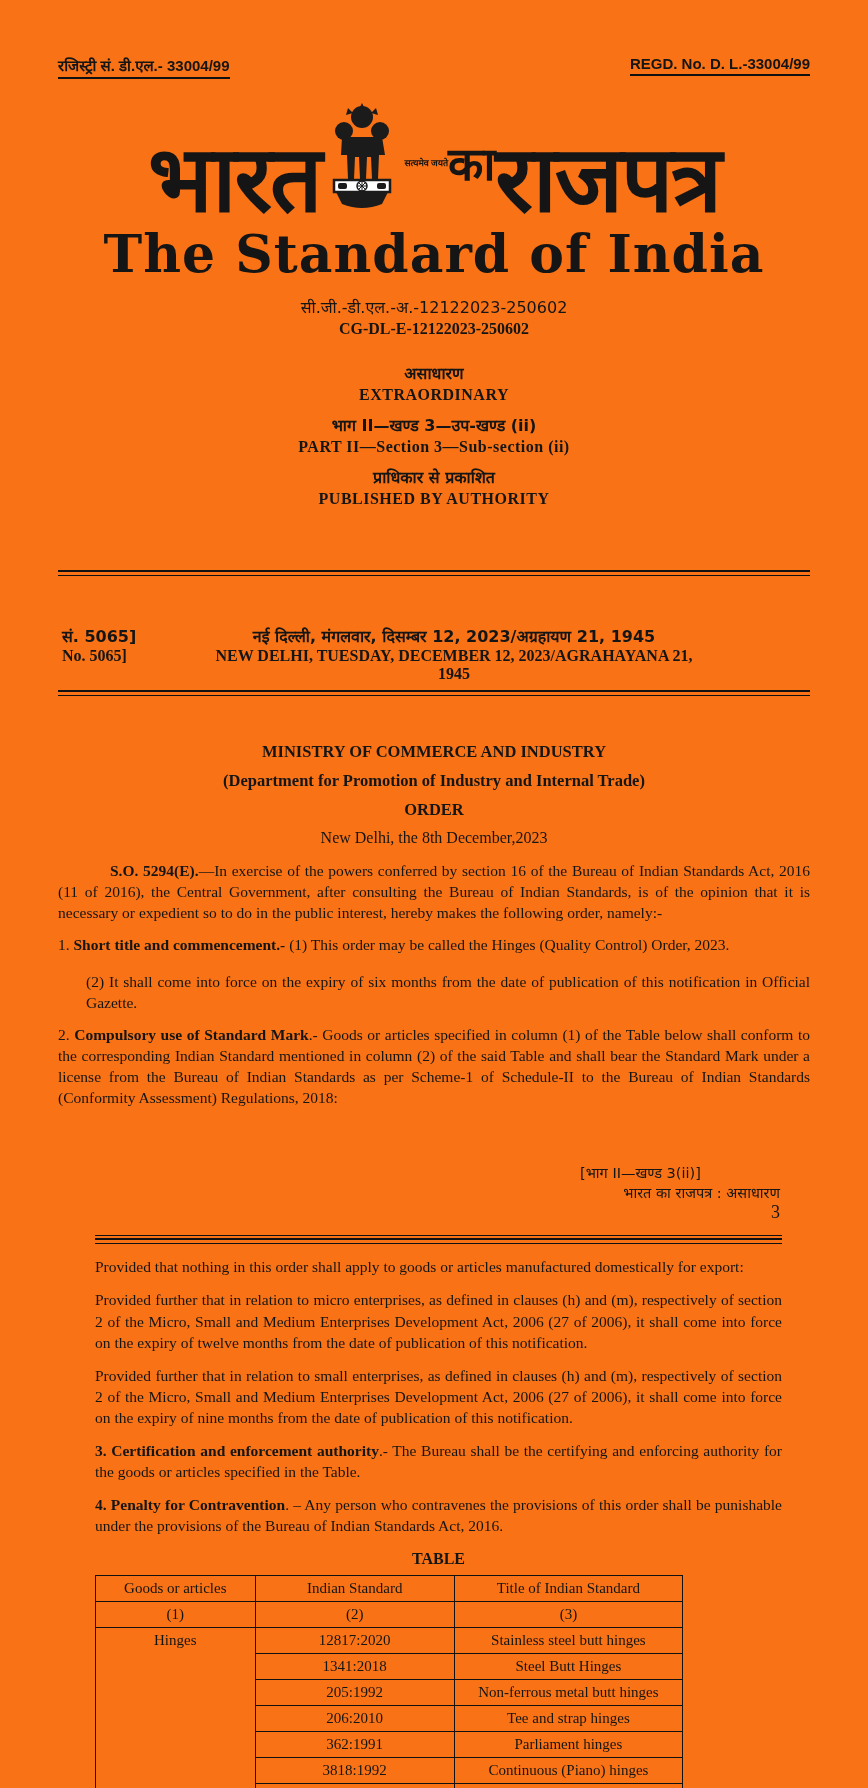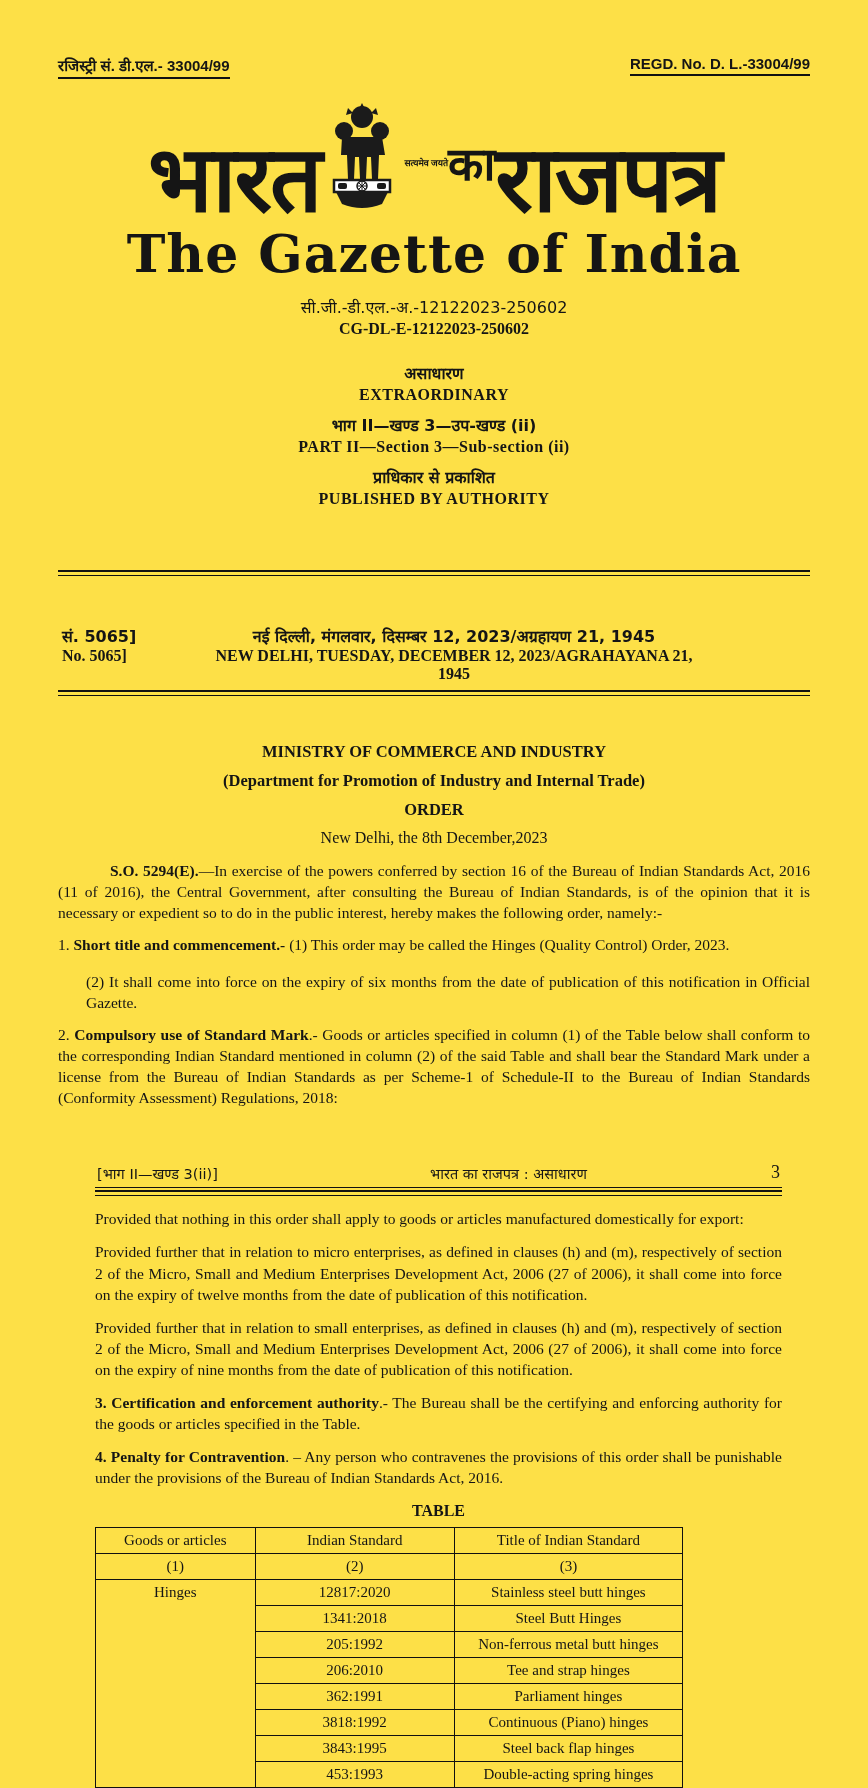--- a/index.html
+++ b/index.html
@@ -1,17 +1,17 @@
 <!DOCTYPE html>
 <html><head>
 <meta charset="utf-8">
 <style>
   html,body{margin:0;padding:0;background:#e9e9e9;}
   .page{
-    width:868px;height:1788px;margin:0 auto;background:#fde047;color:#151515;
+    width:868px;height:1788px;margin:0 auto;background:#f97316;color:#151515;
     font-family:"Liberation Serif","DejaVu Serif",serif;
     box-sizing:border-box;padding:55px 58px 30px;position:relative;overflow:hidden;
   }
   
   .reg-row{display:flex;justify-content:space-between;align-items:flex-start;
     font-family:"Liberation Sans","DejaVu Sans",sans-serif;font-weight:bold;font-size:15px;}
   .reg-left,.reg-right{border-bottom:2px solid #111;padding-bottom:2px;}
   
   .masthead{display:flex;justify-content:center;align-items:flex-end;margin-top:22px;}
   .mast-word{font-family:"DejaVu Sans","Liberation Sans",sans-serif;font-weight:bold;
@@ -40,21 +40,21 @@
   
   .ministry{margin-top:46px;font-size:16.5px;}
   .ministry div{margin-top:9px;}
   .dateline{font-weight:normal;font-size:16px;}
   p{margin:0;font-size:15.5px;line-height:1.36;text-align:justify;}
   .para-so{margin-top:13px;text-indent:52px;}
   .para-clause{margin-top:11px;}
   .para-sub{margin-top:16px;margin-left:28px;}
   
   .page2{margin:54px 28px 0 37px;}
-  .p2-header{display:flex;align-items:flex-end;font-size:14.5px;padding:0 2px 4px;border-bottom:1.5px solid #111;}
+  .p2-header{display:flex;align-items:flex-end;font-size:14.5px;padding:0 2px 12px;border-bottom:1.5px solid #111;flex-direction:column;}
   .p2-left{width:200px;font-family:"DejaVu Sans","Liberation Sans",sans-serif;}
   .p2-center{flex:1;text-align:center;font-family:"DejaVu Sans","Liberation Sans",sans-serif;}
   .p2-page{width:60px;text-align:right;font-size:18px;}
   .p2-rule{margin-top:2px;}
   .page2 p{margin-top:12px;}
   .table-title{text-align:center;font-weight:bold;font-size:16px;margin-top:14px;}
   table.std{border-collapse:collapse;margin-top:7px;width:588px;}
   table.std th,table.std td{border:1.6px solid #111;text-align:center;font-weight:normal;
     font-size:15px;padding:4px 6px;}
   table.std .c1{width:150px;}
@@ -92,21 +92,21 @@
           <rect x="57" y="82" width="9" height="6" rx="2" fill="#1b1b1b"></rect>
           <path d="M16 91 h52 l-6 12 q-20 8 -40 0 Z" fill="#1b1b1b"></path>
         </svg>
       </span>
       <span class="motto">सत्यमेव जयते</span>
       <span class="mast-ka">का</span>
     </span>
     <span class="mast-word">राजपत्र</span>
   </div>
 
-  <div class="gazette-title">The Gazette of India</div>
+  <div class="gazette-title">The Standard of India</div>
 
   <div class="code-hi">सी.जी.-डी.एल.-अ.-12122023-250602</div>
   <div class="code-en">CG-DL-E-12122023-250602</div>
 
   <div class="center-block mt24">
     <div class="h-hi">असाधारण</div>
     <div class="h-en mt2">EXTRAORDINARY</div>
     <div class="h-hi mt10">भाग II—खण्ड 3—उप-खण्ड (ii)</div>
     <div class="h-en mt2">PART II—Section 3—Sub-section (ii)</div>
     <div class="h-hi mt10">प्राधिकार से प्रकाशित</div>

